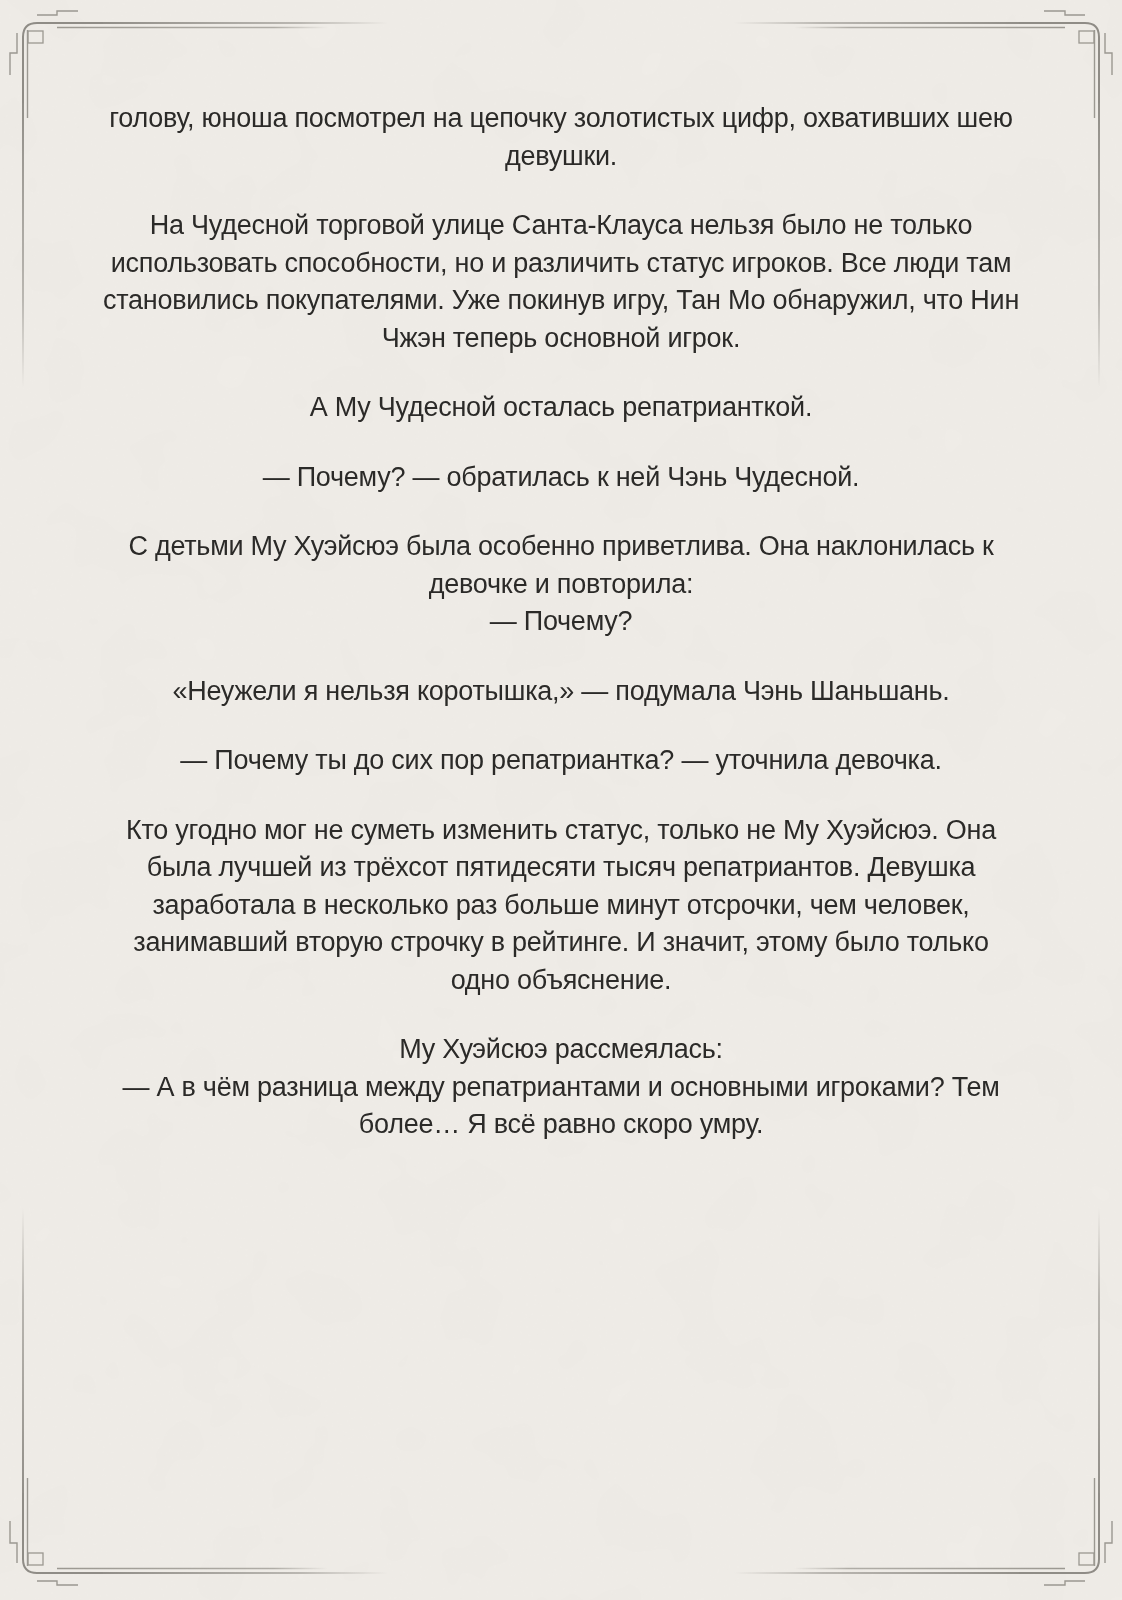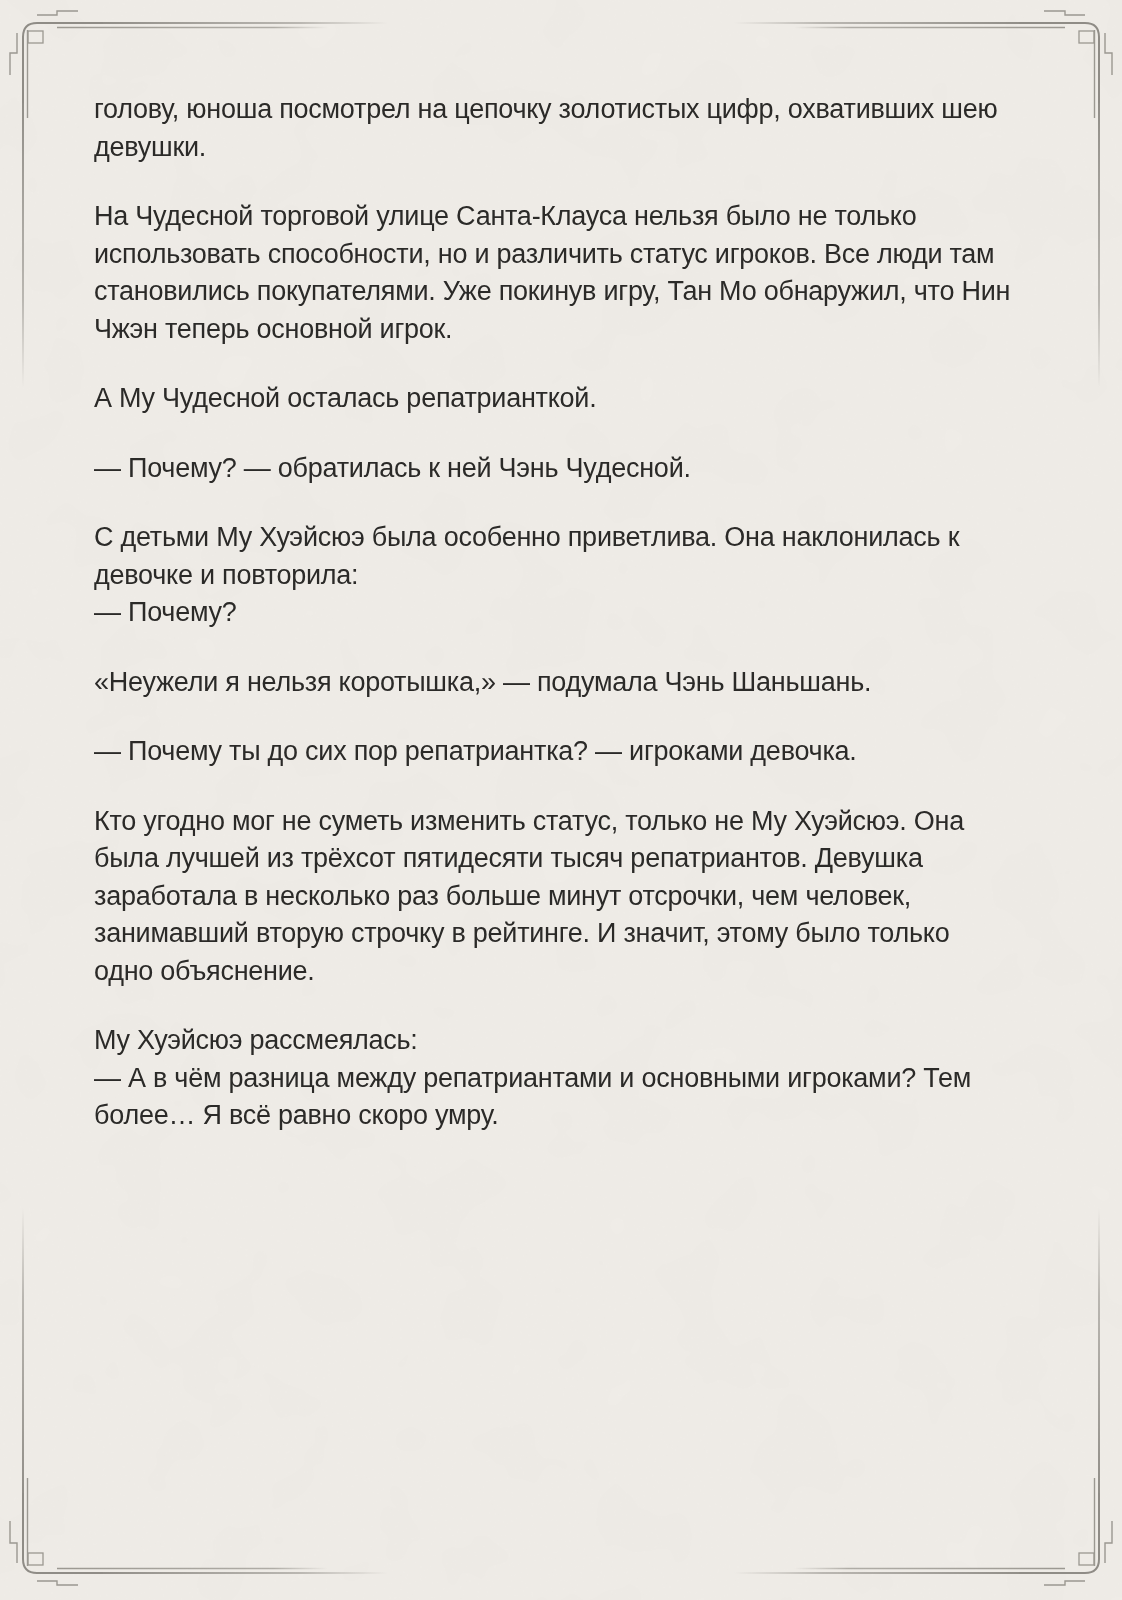--- a/index.html
+++ b/index.html
@@ -27,22 +27,23 @@
     position: absolute;
     left: 94px;
     top: 84px;
     width: 934px;
     color: var(--ink, #2b2a28);
     font-size: 27px;
     line-height: 37.5px;
     letter-spacing: -0.25px;
   }
   .page-text p {
-    margin: 7px 0 32px 0;
+    margin: 16px 0 32px 0;
     white-space: pre-line;
+    text-align: center;
   }
 </style>
 </head>
 <body>
 
 <div class="book-page">
 
   <svg class="frame-svg" viewBox="0 0 1122 1600" xmlns="http://www.w3.org/2000/svg">
     <defs>
       <filter id="paperNoise" x="0" y="0" width="100%" height="100%">
@@ -101,21 +102,21 @@
       <p>На Чудесной торговой улице Санта-Клауса нельзя было не только
 использовать способности, но и различить статус игроков. Все люди там
 становились покупателями. Уже покинув игру, Тан Мо обнаружил, что Нин
 Чжэн теперь основной игрок.</p>
       <p>А Му Чудесной осталась репатрианткой.</p>
       <p>— Почему? — обратилась к ней Чэнь Чудесной.</p>
       <p>С детьми Му Хуэйсюэ была особенно приветлива. Она наклонилась к
 девочке и повторила:
 — Почему?</p>
       <p>«Неужели я нельзя коротышка,» — подумала Чэнь Шаньшань.</p>
-      <p>— Почему ты до сих пор репатриантка? — игроками девочка.</p>
+      <p>— Почему ты до сих пор репатриантка? — уточнила девочка.</p>
       <p>Кто угодно мог не суметь изменить статус, только не Му Хуэйсюэ. Она
 была лучшей из трёхсот пятидесяти тысяч репатриантов. Девушка
 заработала в несколько раз больше минут отсрочки, чем человек,
 занимавший вторую строчку в рейтинге. И значит, этому было только
 одно объяснение.</p>
       <p>Му Хуэйсюэ рассмеялась:
 — А в чём разница между репатриантами и основными игроками? Тем
 более… Я всё равно скоро умру.</p>
     </div>
 

